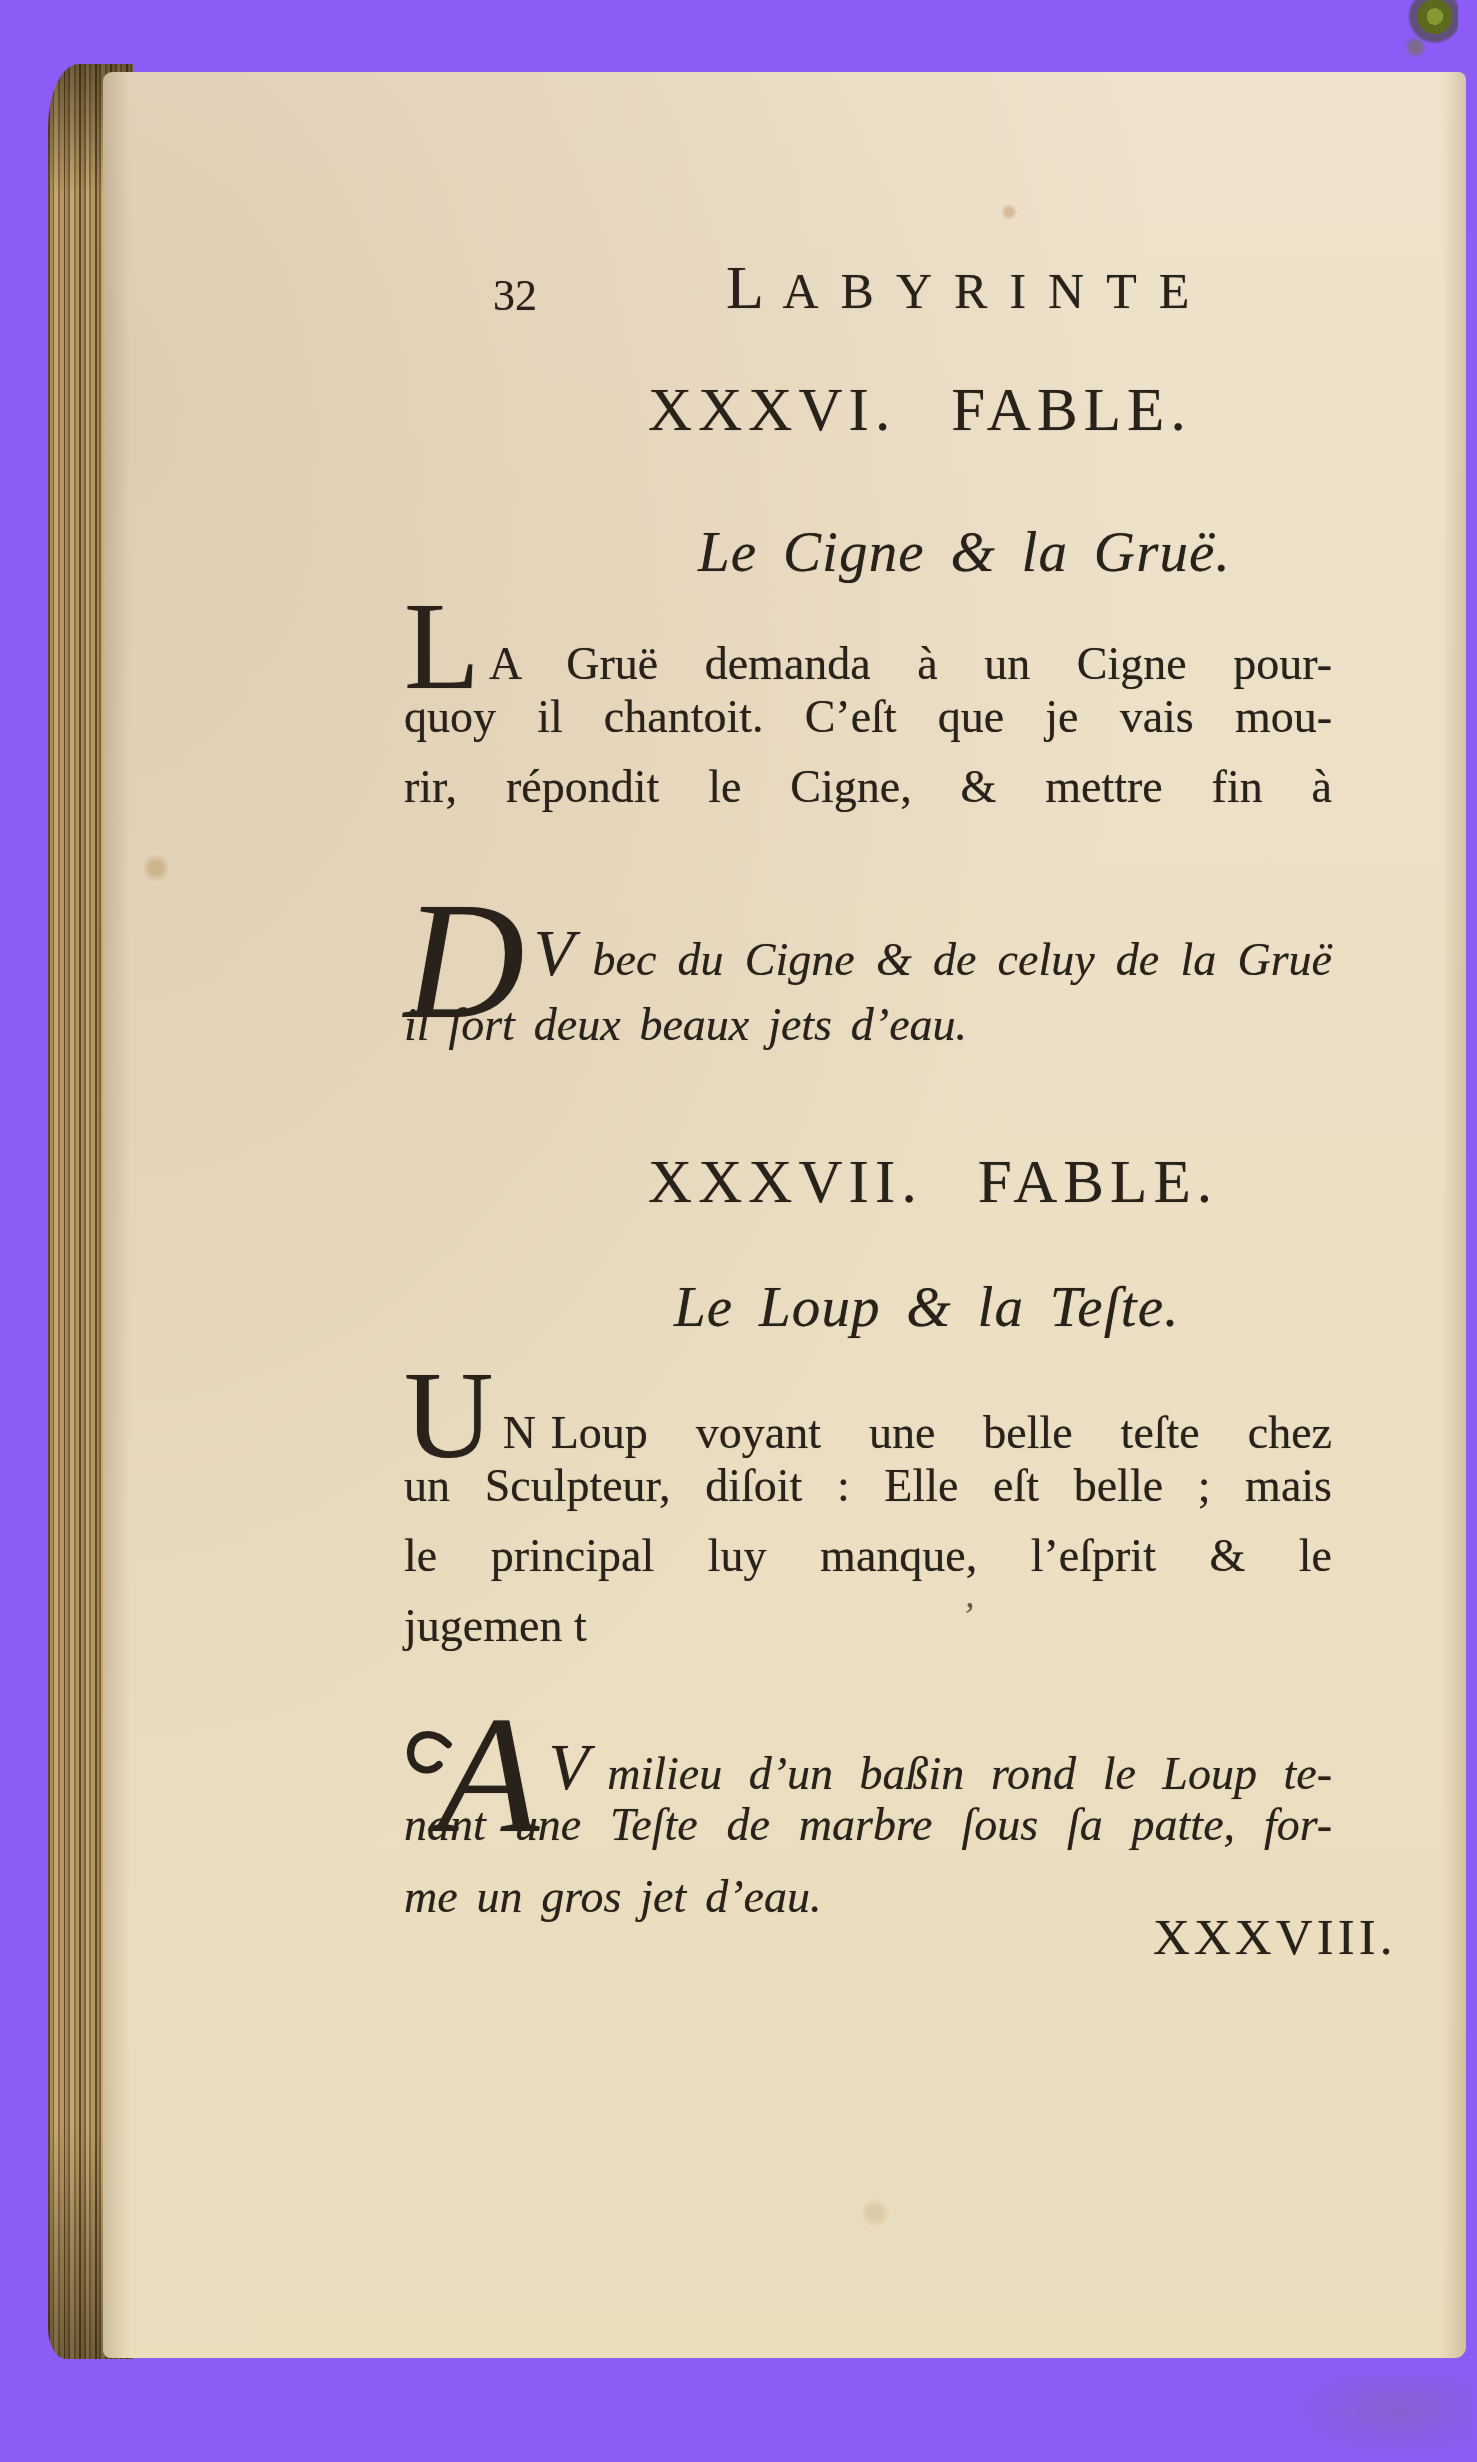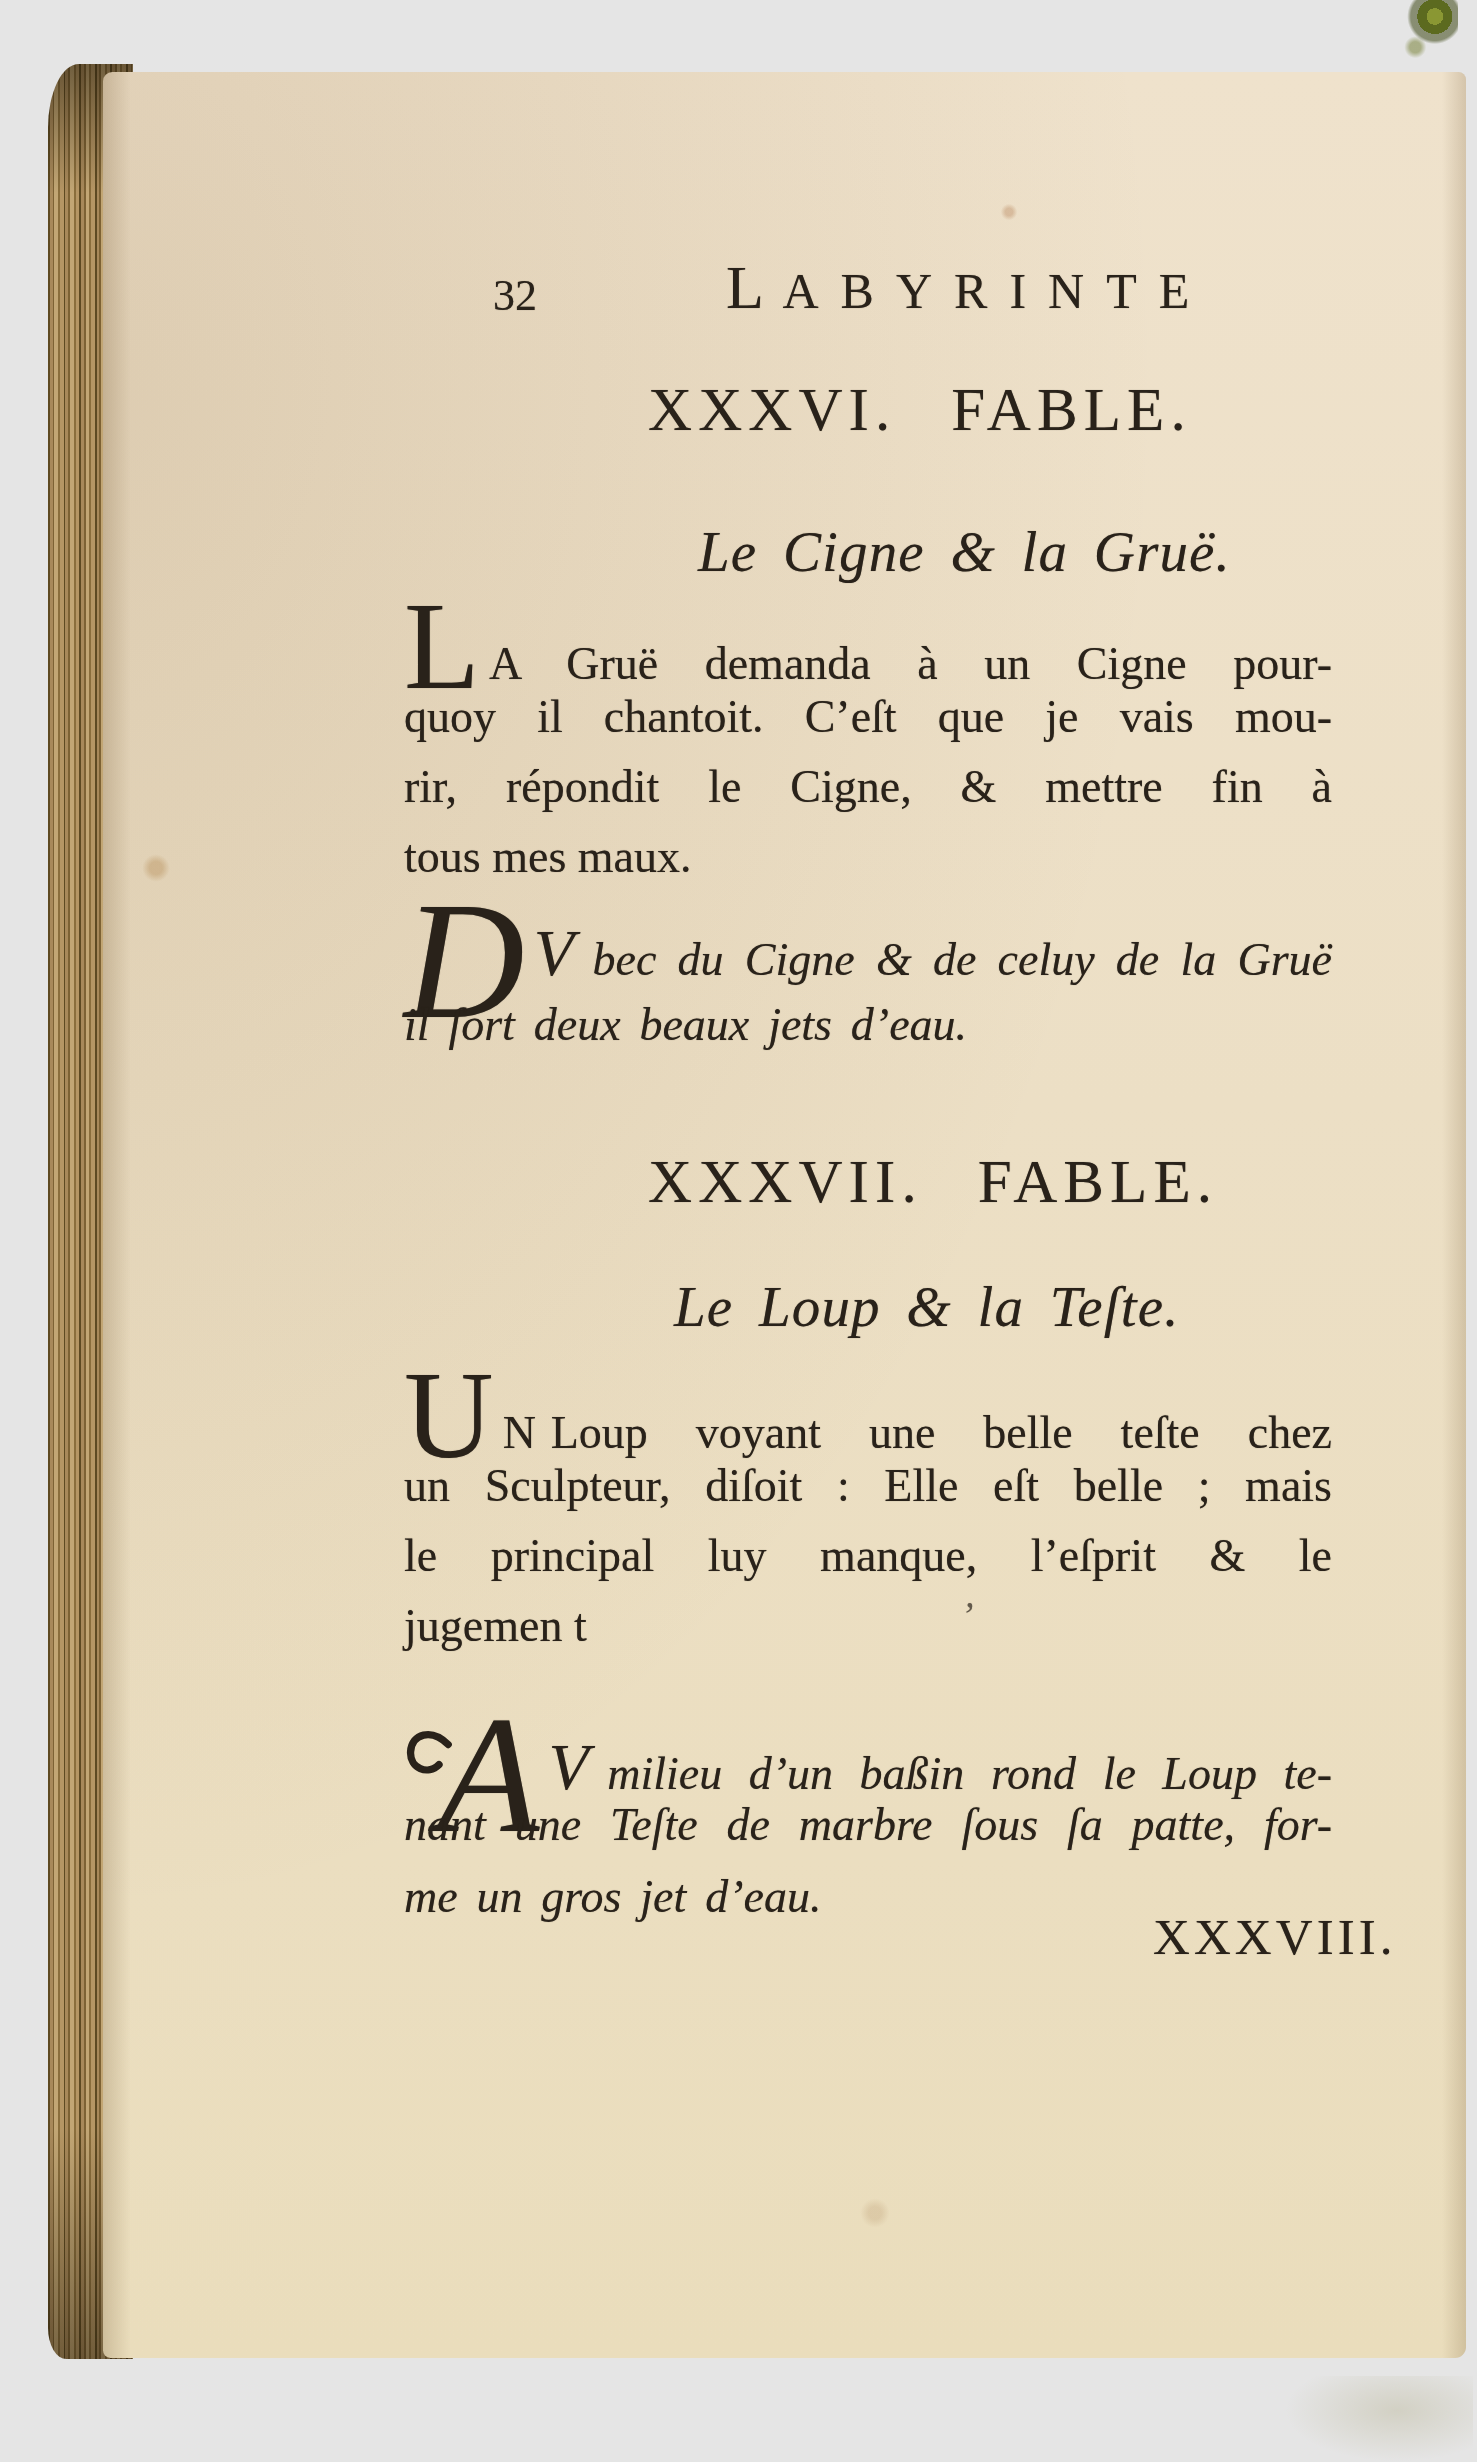--- a/index.html
+++ b/index.html
@@ -1,16 +1,16 @@
 <!DOCTYPE html>
 <html style="font-size:14.7px"><head>
 <meta charset="utf-8">
 <style>
   html,body{margin:0;padding:0;background:#060503;}
-  .canvas{position:relative;width:1477px;height:2462px;background:#e5e5e5;overflow:hidden;
+  .canvas{position:relative;width:1477px;height:2462px;background:#8b5cf6;overflow:hidden;
           font-family:"Liberation Serif","DejaVu Serif",serif;color:#29221a;}
   
   .fore-edge{position:absolute;left:48px;top:64px;width:85px;height:2295px;
     background:
       linear-gradient(180deg, rgba(30,22,8,.5) 0, rgba(30,22,8,0) 129px, rgba(30,22,8,0) 90%, rgba(30,22,8,.45) 100%),
       repeating-linear-gradient(90deg,
         #5e4a22 0 1.8px, #a8895a 1.8px 4.6px, #7d6234 4.6px 6.4px,
         #c2a674 6.4px 10px, #8a6e3c 10px 12px, #b59664 12px 15.6px);
     border-radius:31px 0 0 18.4px / 64px 0 0 31px;}
   
@@ -68,21 +68,20 @@
     <div class="folio">32</div>
     <div class="running-head">LABYRINTE</div>
 
     <div class="heading h1">XXXVI. FABLE.</div>
     <div class="subtitle s1">Le Cigne &amp; la Gruë.</div>
 
     <div class="para p1">
       <div class="line"><span class="dropcap">L</span><span>A Gruë demanda à un Cigne pour-</span></div>
       <div class="line"><span>quoy il chantoit. C’eſt que je vais mou-</span></div>
       <div class="line"><span>rir, répondit le Cigne, &amp; mettre fin à</span></div>
-      <div class="line last"><span>tous mes maux.</span></div>
     </div>
 
     <div class="verse v1">
       <div class="line"><span class="dropcap">D</span><span class="second">V</span><span>bec du Cigne &amp; de celuy de la Gruë</span></div>
       <div class="line last"><span>il ſort deux beaux jets d’eau.</span></div>
     </div>
 
     <div class="heading h2">XXXVII. FABLE.</div>
     <div class="subtitle s2">Le Loup &amp; la Teſte.</div>
 

